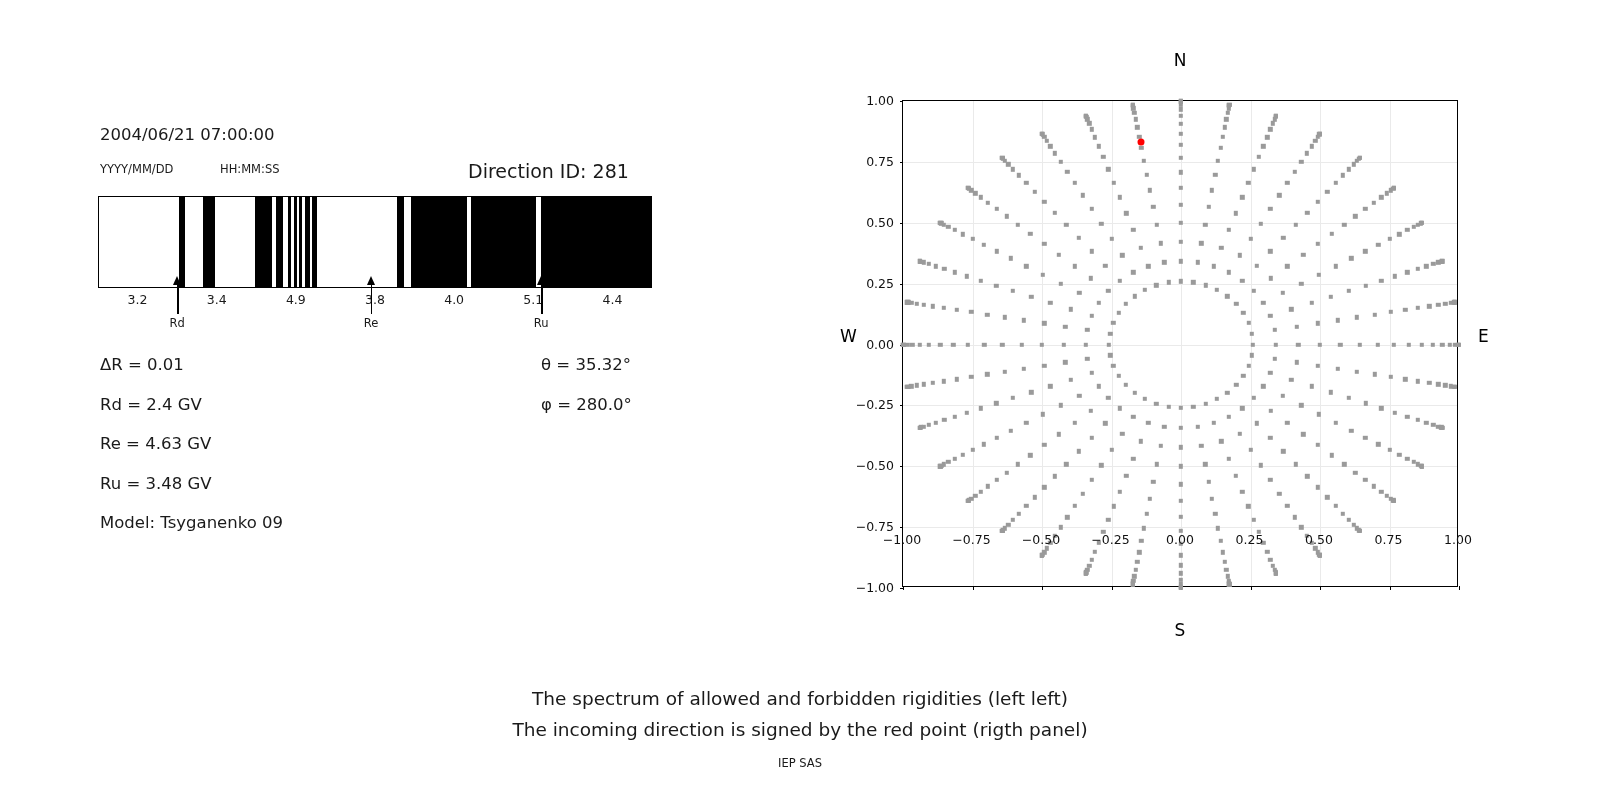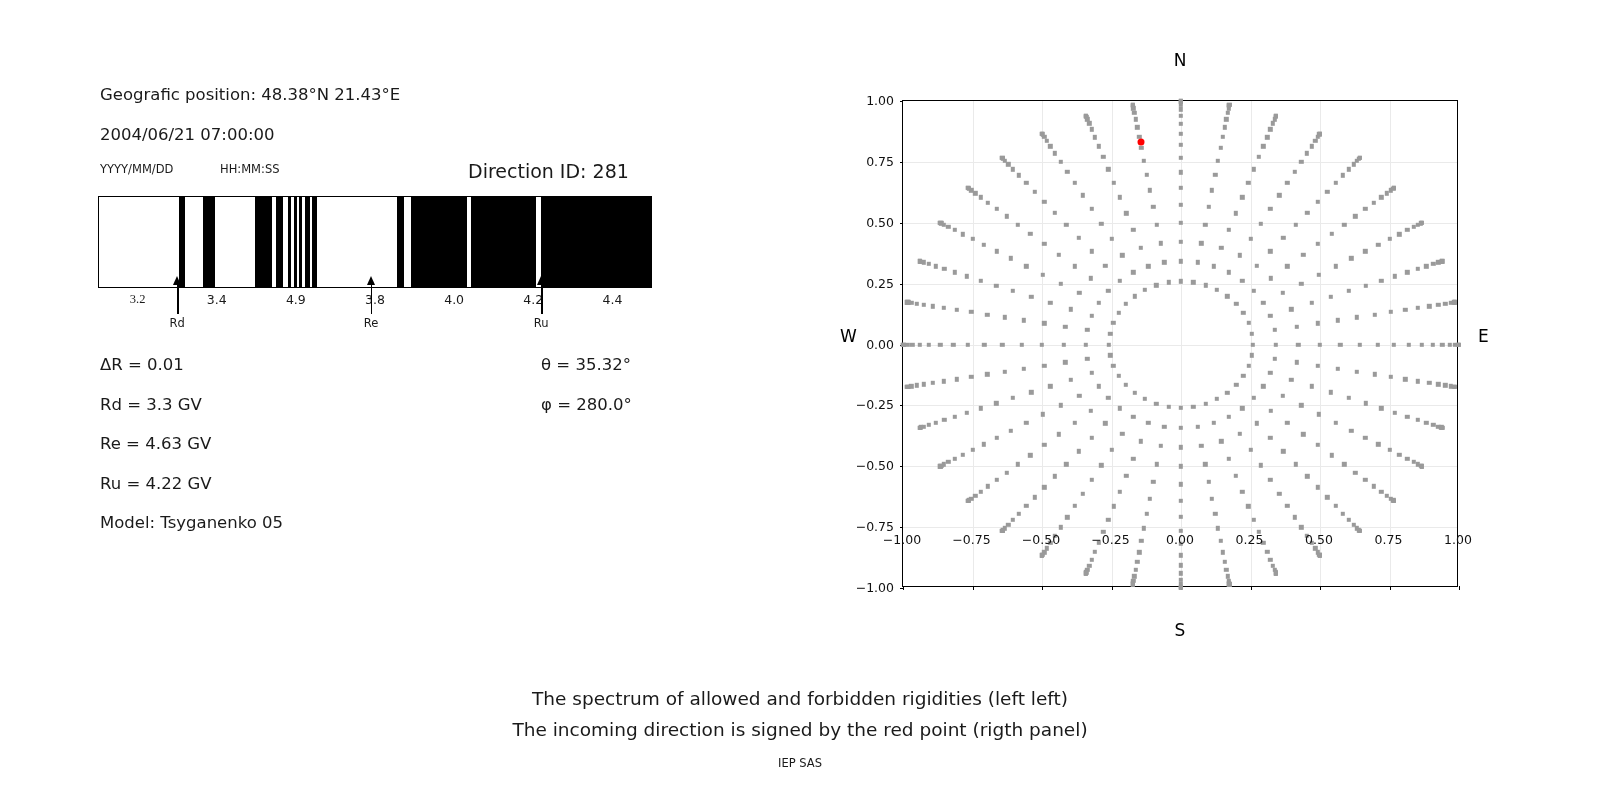--- a/index.html
+++ b/index.html
@@ -101,21 +101,20 @@
   #caption-1{left:0;top:688px;}
   #caption-2{left:0;top:719px;}
   #footer{left:0;top:756px;width:100%;text-align:center;
           font-size:11.5px;color:#1a1a1a;}
 </style>
 </head>
 <body>
 
 <div class="abs" id="left-panel">
 
-  <div class="abs info-line" id="geo-position">Geografic position: 48.38°N 21.43°E</div>
 
   <div class="abs info-line" id="datetime">2004/06/21 07:00:00</div>
 
   <div class="abs info-line" id="fmt-date">YYYY/MM/DD</div>
 
   <div class="abs info-line" id="fmt-time">HH:MM:SS</div>
 
   <div class="abs info-line" id="direction-id">Direction ID: 281</div>
 
   <div class="abs" id="spectrum-wrap">
@@ -130,49 +129,49 @@
         <div class="band" style="left: 205.771px; width: 4.74857px;"></div>
         <div class="band" style="left: 212.894px; width: 4.74857px;"></div>
         <div class="band" style="left: 297.577px; width: 7.91429px;"></div>
         <div class="band" style="left: 311.823px; width: 56.1914px;"></div>
         <div class="band" style="left: 371.971px; width: 65.2929px;"></div>
         <div class="band" style="left: 441.617px; width: 112.383px;"></div>
       </div>
   </div>
 
   <div class="abs" id="tick-layer">
-      <div class="tick-label" style="left: 39.5714px; font-family: Liberation Serif, serif;">3.2</div>
+      <div class="tick-label" style="left: 39.5714px;">3.2</div>
       <div class="tick-label" style="left: 118.714px;">3.4</div>
       <div class="tick-label" style="left: 197.857px;">4.9</div>
       <div class="tick-label" style="left: 277px;">3.8</div>
       <div class="tick-label" style="left: 356.143px;">4.0</div>
-      <div class="tick-label" style="left: 435.286px;">4.2</div>
+      <div class="tick-label" style="left: 435.286px;">5.1</div>
       <div class="tick-label" style="left: 514.429px;">4.4</div>
       <div class="marker" style="left: 79.1429px;">
         <div class="head"></div>
         <div class="shaft"></div>
         <div class="mlabel">Rd</div>
       </div>
       <div class="marker" style="left: 273.043px;">
         <div class="head"></div>
         <div class="shaft"></div>
         <div class="mlabel">Re</div>
       </div>
       <div class="marker" style="left: 443.2px;">
         <div class="head"></div>
         <div class="shaft"></div>
         <div class="mlabel">Ru</div>
       </div>
     </div>
 
   <div class="abs param" id="p-dR">ΔR = 0.01</div>
-  <div class="abs param" id="p-Rd">Rd = 3.3 GV</div>
+  <div class="abs param" id="p-Rd">Rd = 2.4 GV</div>
   <div class="abs param" id="p-Re">Re = 4.63 GV</div>
-  <div class="abs param" id="p-Ru">Ru = 4.22 GV</div>
-  <div class="abs param" id="p-model">Model: Tsyganenko 05</div>
+  <div class="abs param" id="p-Ru">Ru = 3.48 GV</div>
+  <div class="abs param" id="p-model">Model: Tsyganenko 09</div>
   <div class="abs param" id="p-theta">θ = 35.32°</div>
   <div class="abs param" id="p-phi">φ = 280.0°</div>
 </div>
 
 <div class="abs" id="right-panel">
   <div class="compass" id="compass-n">N</div>
   <div class="compass" id="compass-s">S</div>
   <div class="compass" id="compass-w">W</div>
   <div class="compass" id="compass-e">E</div>
 

